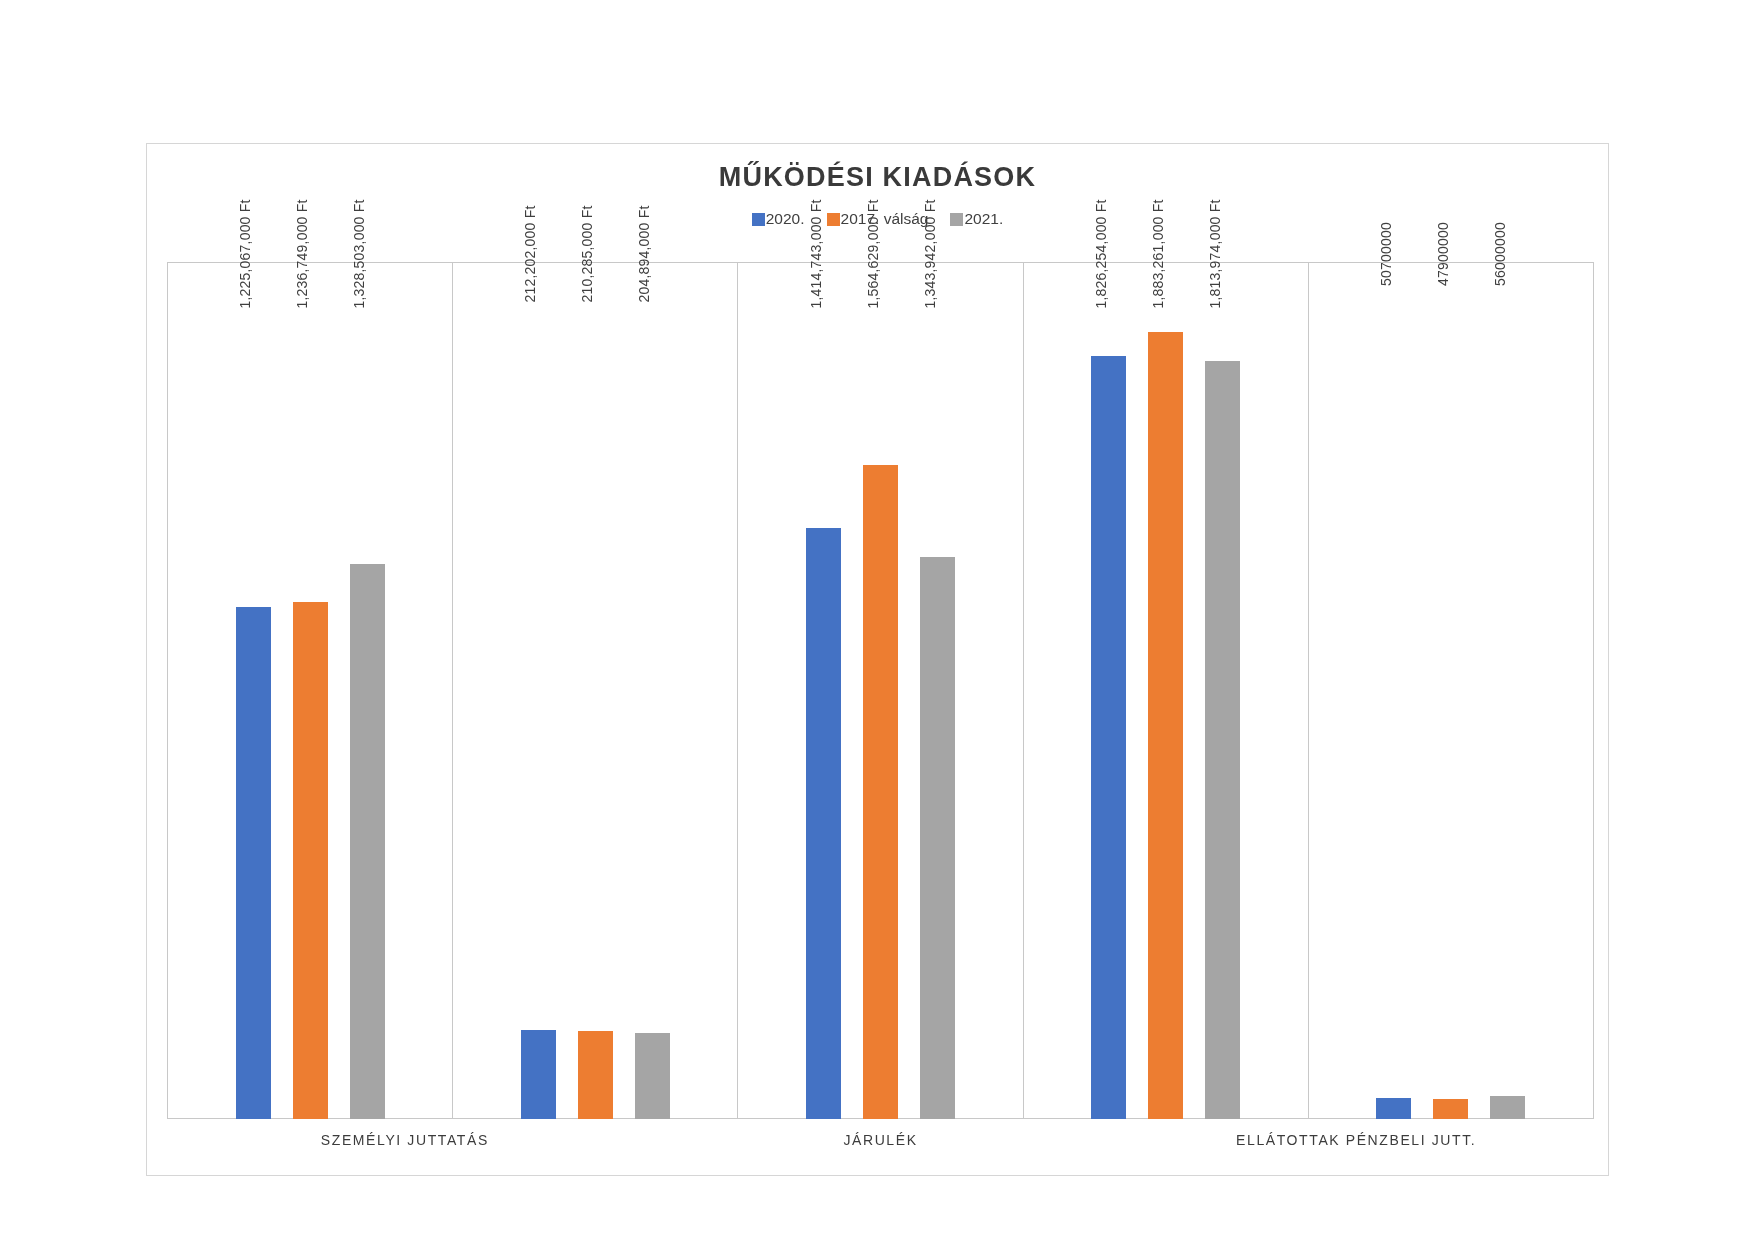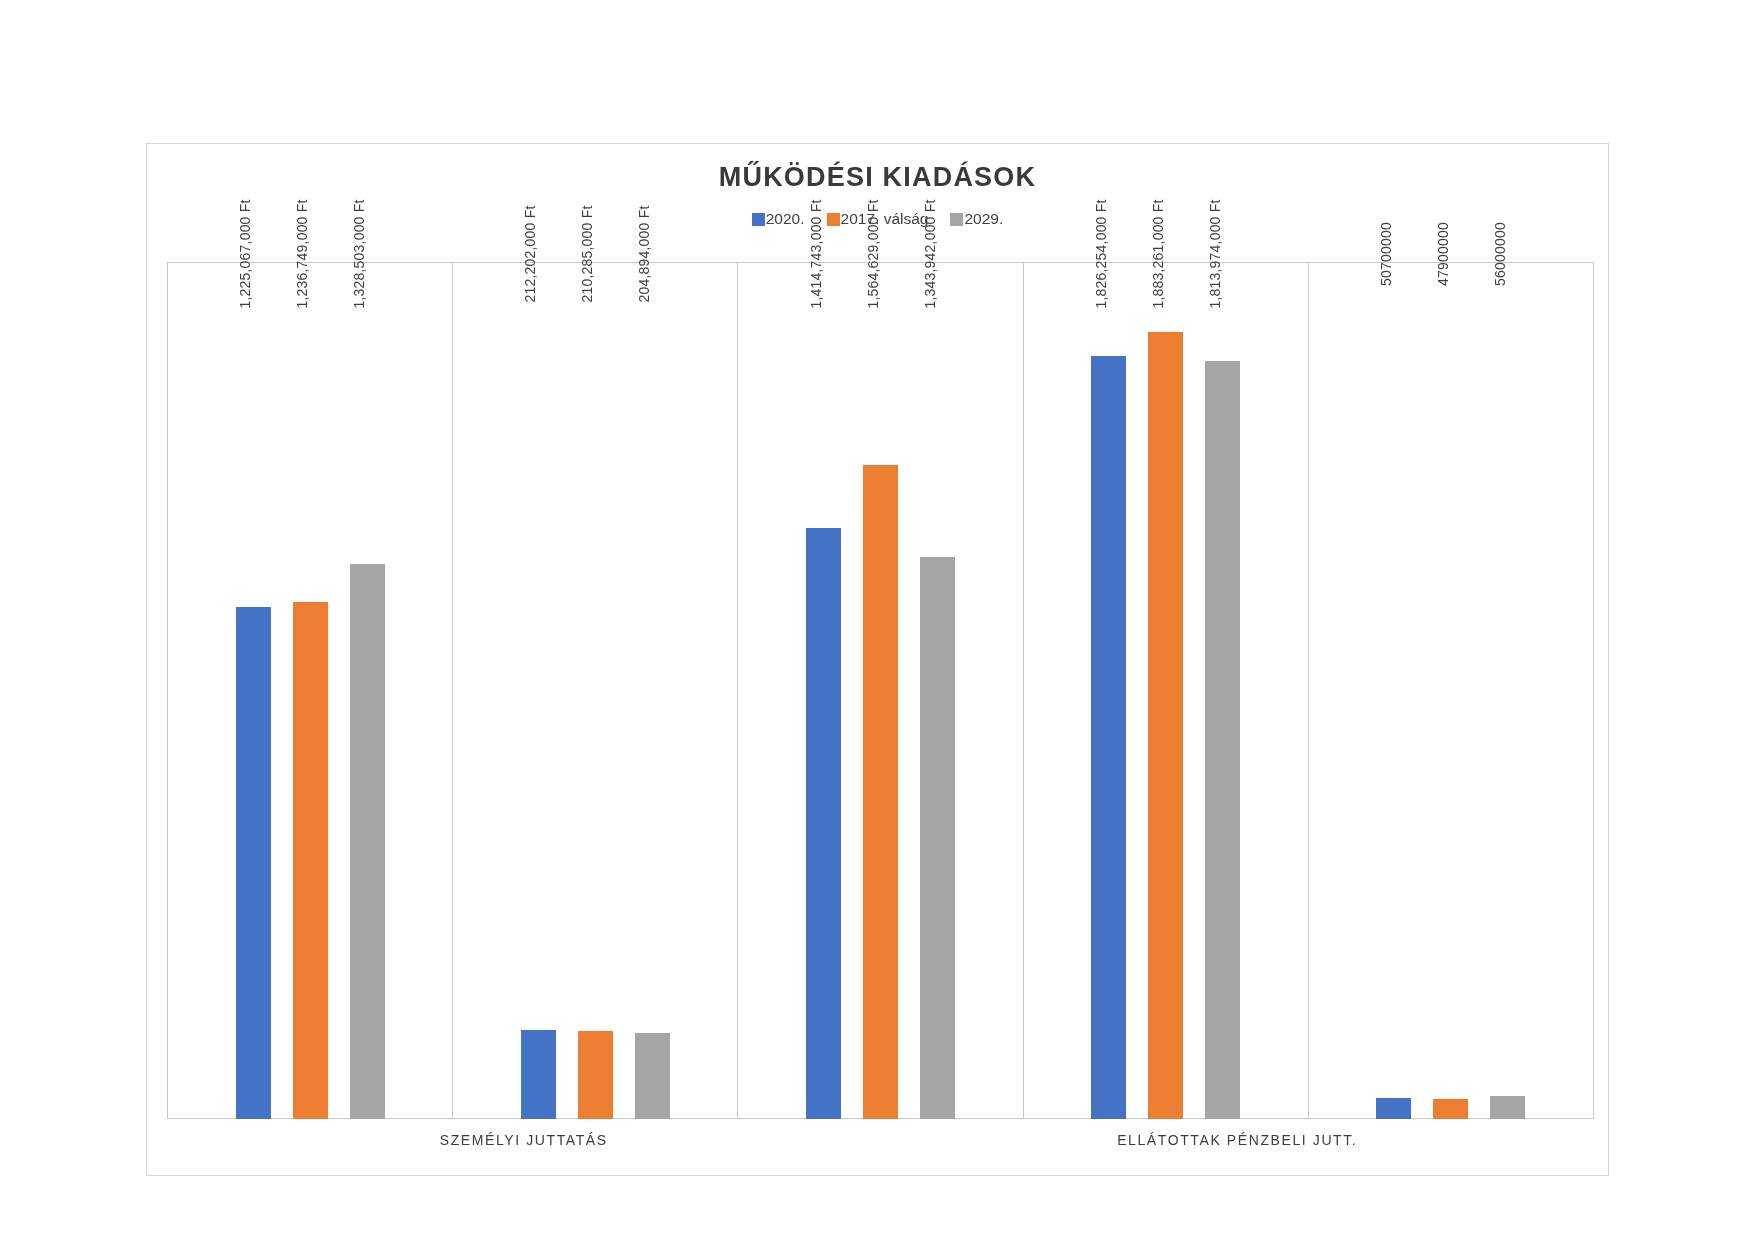--- a/index.html
+++ b/index.html
@@ -169,21 +169,21 @@
     <div class="legend-entry">
       <span class="legend-swatch" style="background:#4472c4"></span>
       <span>2020.</span>
     </div>
     <div class="legend-entry">
       <span class="legend-swatch" style="background:#ed7d31"></span>
       <span>2017. válság</span>
     </div>
     <div class="legend-entry">
       <span class="legend-swatch" style="background:#a5a5a5"></span>
-      <span>2029.</span>
+      <span>2021.</span>
     </div>
   </div>
 
   <div class="plot">
     <div class="plot-toprule"></div>
     <div class="plot-baseline"></div>
     <div class="groups" id="bar-groups">
         <div class="group">
           <div class="bars">
             <div class="bar-wrap">
@@ -262,16 +262,17 @@
               <div class="bar-label">56000000</div>
               <div class="bar" style="background: rgb(165, 165, 165); height: 2.73171%;"></div>
             </div>
           </div>
         </div>
       </div>
   </div>
 
   <div class="cat-axis" id="cat-axis">
       <div class="cat-label">SZEMÉLYI JUTTATÁS</div>
+      <div class="cat-label">JÁRULÉK</div>
       <div class="cat-label">ELLÁTOTTAK PÉNZBELI JUTT.</div>
     </div>
 
 </div>
 
 </body></html>

